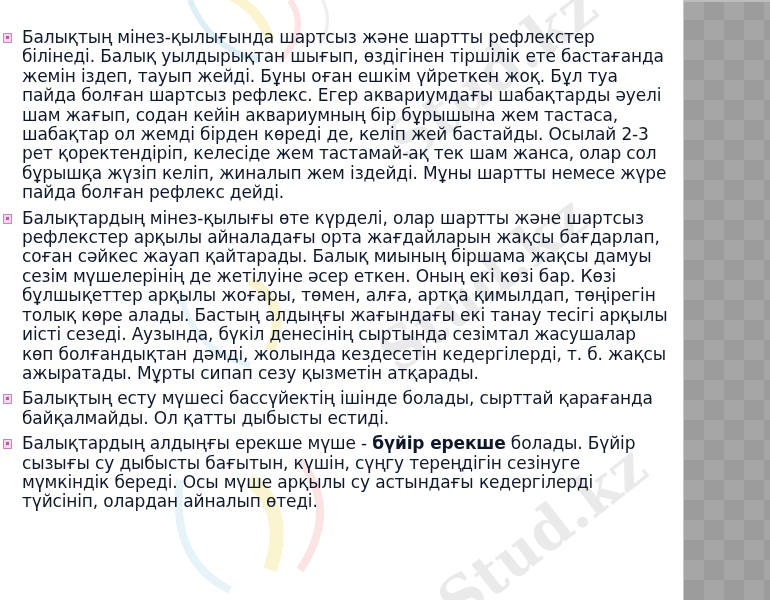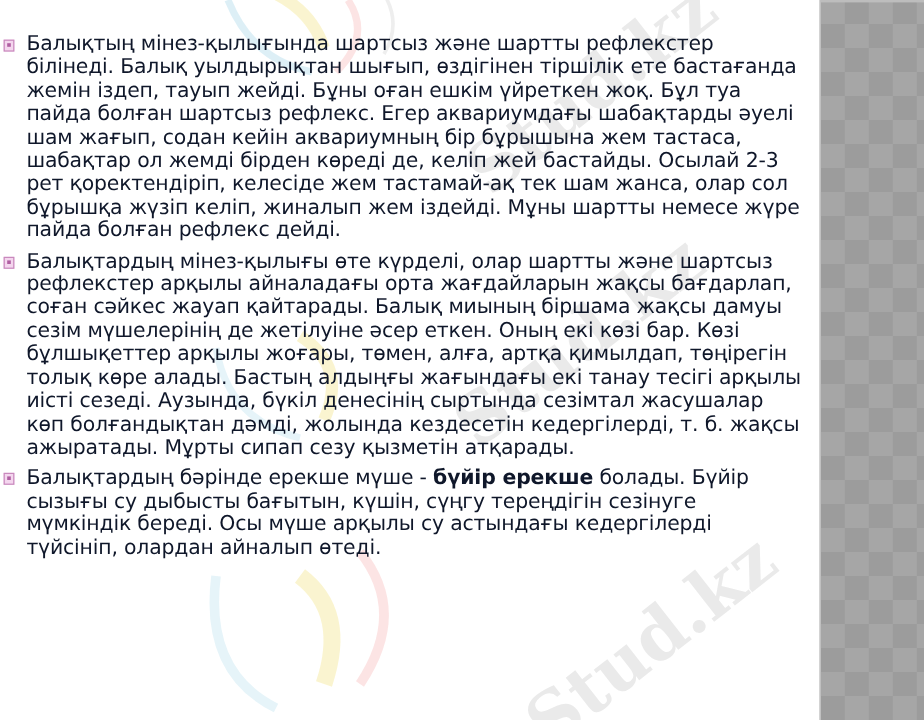--- a/index.html
+++ b/index.html
@@ -80,20 +80,24 @@
     <div class="para">
       <span class="bullet-icon"></span>
       <span class="para-text">Балықтың мінез-қылығында шартсыз және шартты рефлекстер білінеді. Балық уылдырықтан шығып, өздігінен тіршілік ете бастағанда жемін іздеп, тауып жейді. Бұны оған ешкім үйреткен жоқ. Бұл туа пайда болған шартсыз рефлекс. Егер аквариумдағы шабақтарды әуелі шам жағып, содан кейін аквариумның бір бұрышына жем тастаса, шабақтар ол жемді бірден көреді де, келіп жей бастайды. Осылай 2-3 рет қоректендіріп, келесіде жем тастамай-ақ тек шам жанса, олар сол бұрышқа жүзіп келіп, жиналып жем іздейді. Мұны шартты немесе жүре пайда болған рефлекс дейді.</span>
     </div>
     <div class="para">
       <span class="bullet-icon"></span>
       <span class="para-text">Балықтардың мінез-қылығы өте күрделі, олар шартты және шартсыз рефлекстер арқылы айналадағы орта жағдайларын жақсы бағдарлап, соған сәйкес жауап қайтарады. Балық миының біршама жақсы дамуы сезім мүшелерінің де жетілуіне әсер еткен. Оның екі көзі бар. Көзі бұлшықеттер арқылы жоғары, төмен, алға, артқа қимылдап, төңірегін толық көре алады. Бастың алдыңғы жағындағы екі танау тесігі арқылы иісті сезеді. Аузында, бүкіл денесінің сыртында сезімтал жасушалар көп болғандықтан дәмді, жолында кездесетін кедергілерді, т. б. жақсы ажыратады. Мұрты сипап сезу қызметін атқарады.</span>
     </div>
     <div class="para">
       <span class="bullet-icon"></span>
-      <span class="para-text"><span>Балықтардың бәрінде ерекше мүше - </span><b>бүйір ерекше</b><span> болады. Бүйір сызығы су дыбысты бағытын, күшін, сүңгу тереңдігін сезінуге мүмкіндік береді. Осы мүше арқылы су астындағы кедергілерді түйсініп, олардан айналып өтеді.</span></span>
+      <span class="para-text">Балықтың есту мүшесі бассүйектің ішінде болады, сырттай қарағанда байқалмайды. Ол қатты дыбысты естиді.</span>
+    </div>
+    <div class="para">
+      <span class="bullet-icon"></span>
+      <span class="para-text"><span>Балықтардың алдыңғы ерекше мүше - </span><b>бүйір ерекше</b><span> болады. Бүйір сызығы су дыбысты бағытын, күшін, сүңгу тереңдігін сезінуге мүмкіндік береді. Осы мүше арқылы су астындағы кедергілерді түйсініп, олардан айналып өтеді.</span></span>
     </div>
   </div>
 </div>
 
 <div class="side-panel">
   <div class="top-line"></div>
 </div>
 
 </body></html>

